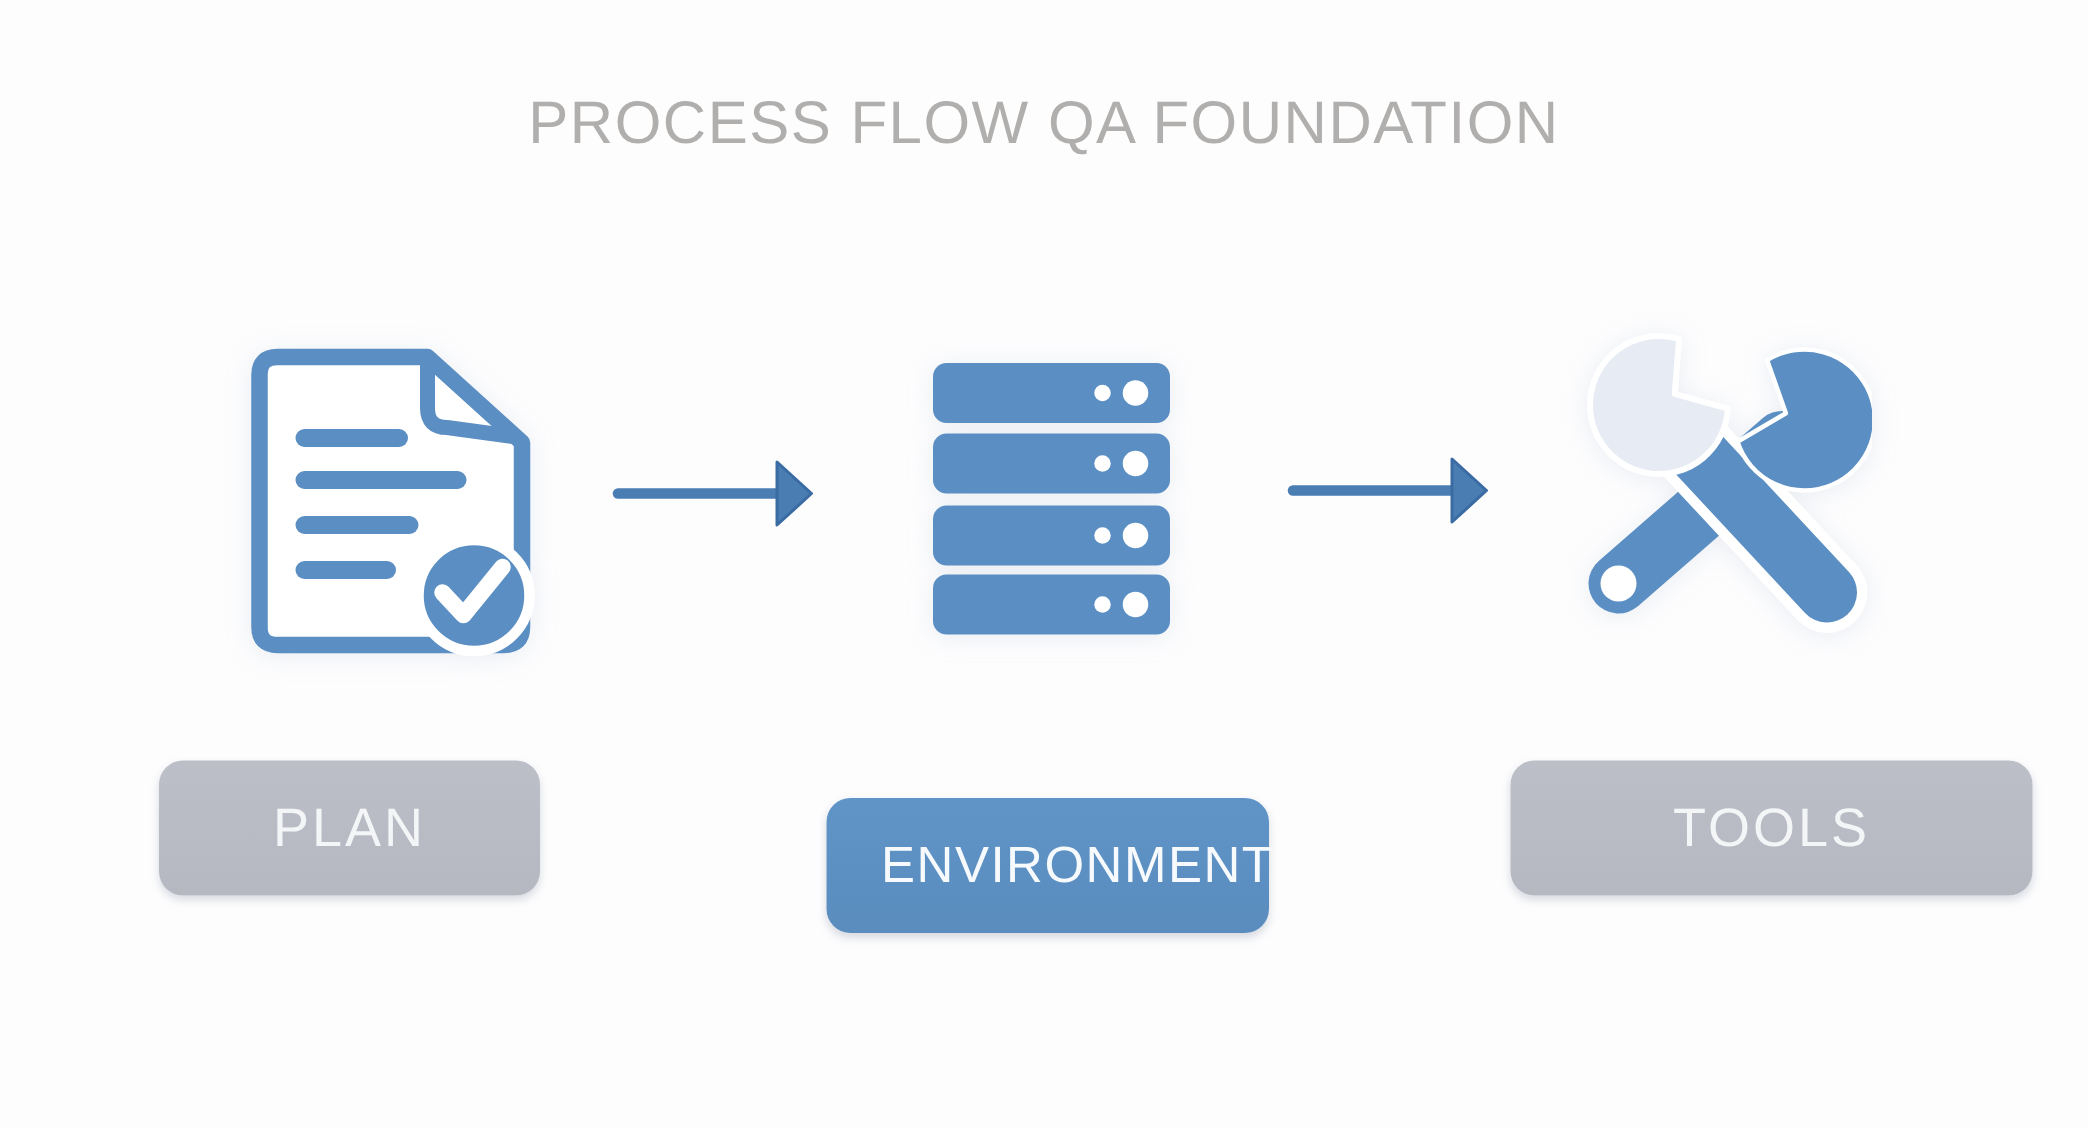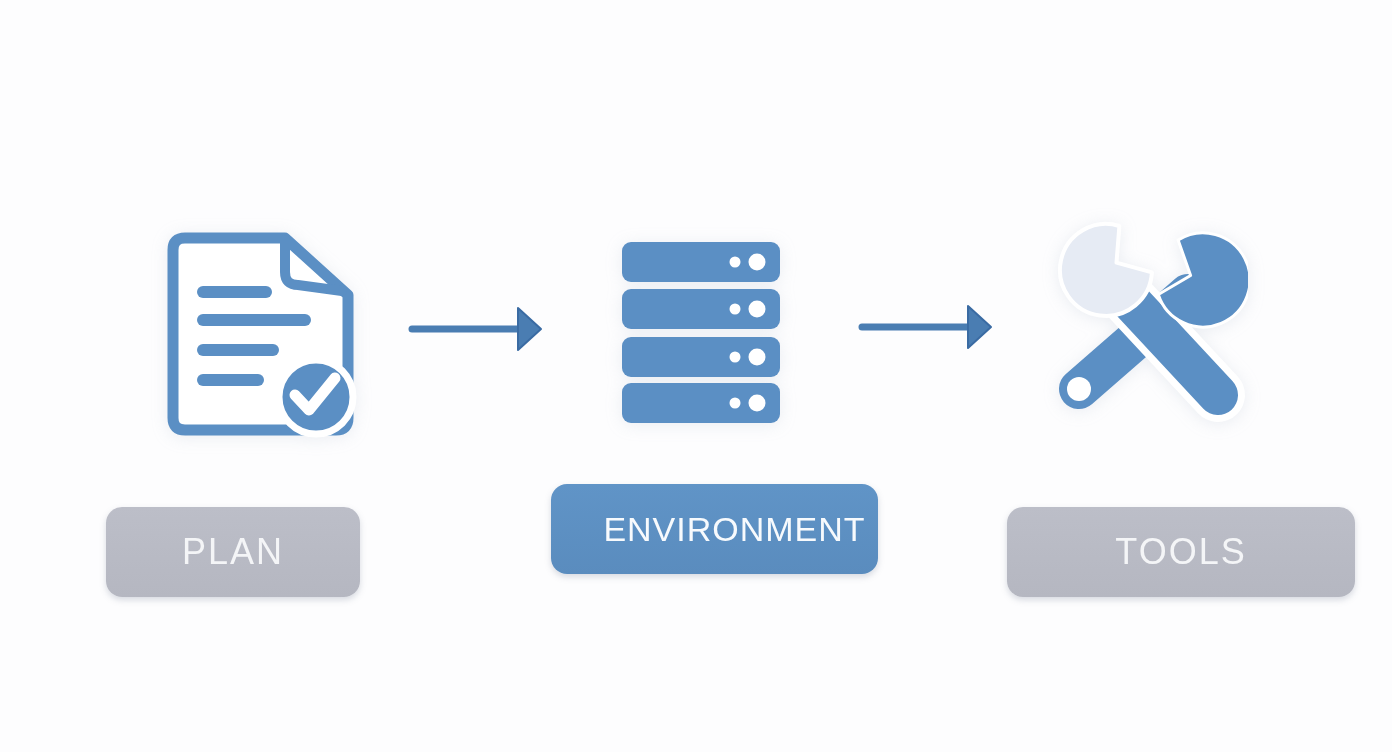--- a/index.html
+++ b/index.html
@@ -47,29 +47,30 @@
     padding:0;
   }
   .btn-gray{
     background:linear-gradient(#bcbec8,#b5b7c1);
   }
   .btn-blue{
     background:linear-gradient(#6094c7,#5a8cbe);
     color:#f7fafd;
   }
   .btn-plan { left:106px;  width:254px; }
-  .btn-env  { left:551px;  width:327px; top:484px; font-size:34px; letter-spacing:1px;padding-left:40px; }
+  .btn-env  { left:551px;  width:295px; top:532px; font-size:34px; letter-spacing:1px;padding-left:40px; }
   .btn-tools{ left:1007px; width:348px; }
   .soft-glow{ filter:drop-shadow(0 2px 8px rgba(150,165,190,0.18)); }
 </style>
 </head>
 <body>
 
 <div class="canvas">
 
+  <h1 class="title">PROCESS FLOW QA FOUNDATION</h1>
 
   <div class="icon icon-doc soft-glow">
     <svg viewBox="0 0 200 225" width="200" height="225">
       <path d="M 122 12 H 22 Q 10 12 10 24 V 192 Q 10 204 22 204 H 173 Q 185 204 185 192 V 69 Z" fill="#ffffff" stroke="#5b8fc4" stroke-width="11" stroke-linejoin="round"></path>
       <path d="M 122 14 L 122 46 Q 122 59 135 59 L 179 65" fill="none" stroke="#5b8fc4" stroke-width="10" stroke-linecap="round" stroke-linejoin="round"></path>
       <line x1="40" y1="66" x2="103" y2="66" stroke="#5b8fc4" stroke-width="12" stroke-linecap="round"></line>
       <line x1="40" y1="94" x2="142" y2="94" stroke="#5b8fc4" stroke-width="12" stroke-linecap="round"></line>
       <line x1="40" y1="124" x2="110" y2="124" stroke="#5b8fc4" stroke-width="12" stroke-linecap="round"></line>
       <line x1="40" y1="154" x2="95" y2="154" stroke="#5b8fc4" stroke-width="12" stroke-linecap="round"></line>
       <circle cx="153" cy="171" r="37" fill="#5b8fc4" stroke="#ffffff" stroke-width="7"></circle>

